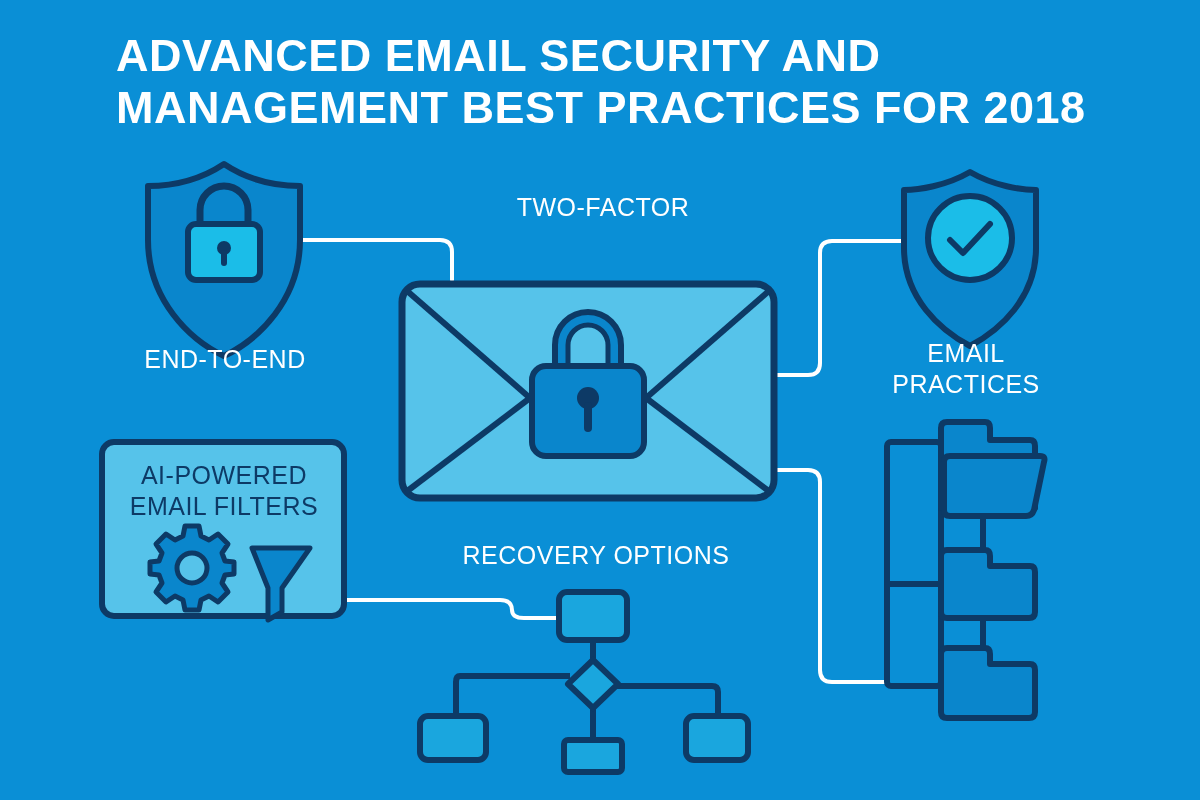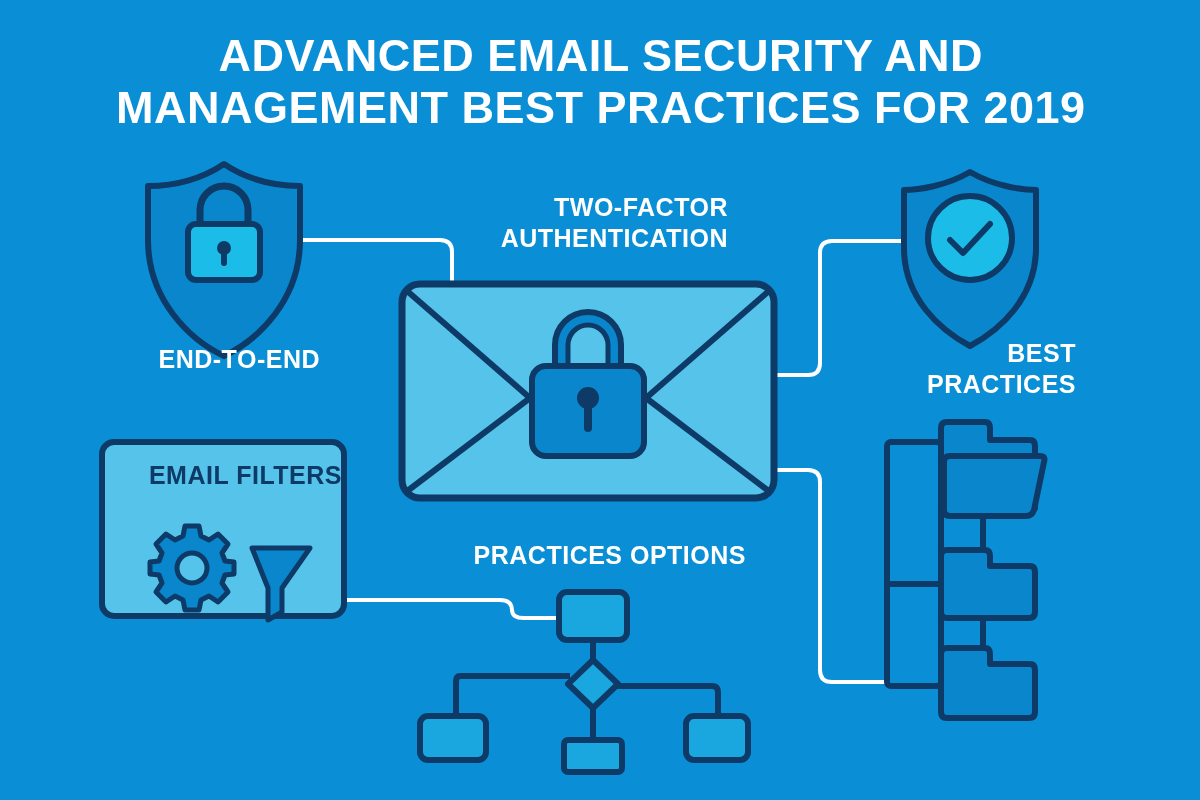--- a/index.html
+++ b/index.html
@@ -6,39 +6,39 @@
   body {
     width: 1200px; height: 800px; overflow: hidden;
     background: #0a8fd6;
     font-family: "Liberation Sans", "DejaVu Sans", sans-serif;
     position: relative;
   }
   .canvas { position: absolute; left: 0; top: 0; width: 1200px; height: 800px; }
   .title {
     position: absolute; left: 116px; top: 30px;
     color: #ffffff; font-weight: bold; font-size: 45px; line-height: 52px;
-    letter-spacing: 0.5px; margin: 0; text-align: center;
+    letter-spacing: 0.5px; margin: 0;
   }
   .title span { display: block; }
   .label {
-    position: absolute; color: #ffffff; font-weight: bold;
-    font-size: 25px; line-height: 31px; text-align: right; letter-spacing: 0.5px;
+    position: absolute; color: #ffffff; font-weight: normal;
+    font-size: 25px; line-height: 31px; text-align: center; letter-spacing: 0.5px;
   }
   .label span { display: block; }
   .label.dark { color: #0d3a66; }
   svg.diagram { position: absolute; left: 0; top: 0; }
 </style>
 </head>
 <body>
 
 <div class="canvas">
 
   <h1 class="title">
     <span>ADVANCED EMAIL SECURITY AND</span>
-    <span>MANAGEMENT BEST PRACTICES FOR 2019</span>
+    <span>MANAGEMENT BEST PRACTICES FOR 2018</span>
   </h1>
 
   <svg class="diagram" width="1200" height="800" viewBox="0 0 1200 800">
 
     <g fill="none" stroke="#ffffff" stroke-width="4" stroke-linecap="round">
       <path d="M296,240 H440 Q452,240 452,252 V280"></path>
       <path d="M776,375 H808 Q820,375 820,363 V253 Q820,241 832,241 H902"></path>
       <path d="M776,470 H808 Q820,470 820,482 V670 Q820,682 832,682 H884"></path>
       <path d="M344,600 H500 Q512,600 512,610 Q512,618 524,618 H556"></path>
     </g>
@@ -106,29 +106,29 @@
       <rect x="686" y="716" width="62" height="44" rx="8" fill="#1aa6de"></rect>
     </g>
   </svg>
 
   <div class="label" style="left:130px; top:344px; width:190px;">
     <span>END-TO-END</span>
   </div>
 
   <div class="label" style="left:478px; top:192px; width:250px;">
     <span>TWO-FACTOR</span>
-    <span>AUTHENTICATION</span>
   </div>
 
   <div class="label" style="left:856px; top:338px; width:220px;">
-    <span>BEST</span>
+    <span>EMAIL</span>
     <span>PRACTICES</span>
   </div>
 
   <div class="label dark" style="left:106px; top:460px; width:236px;">
+    <span>AI-POWERED</span>
     <span>EMAIL FILTERS</span>
   </div>
 
   <div class="label" style="left:446px; top:540px; width:300px;">
-    <span>PRACTICES OPTIONS</span>
+    <span>RECOVERY OPTIONS</span>
   </div>
 
 </div>
 
 </body></html>

